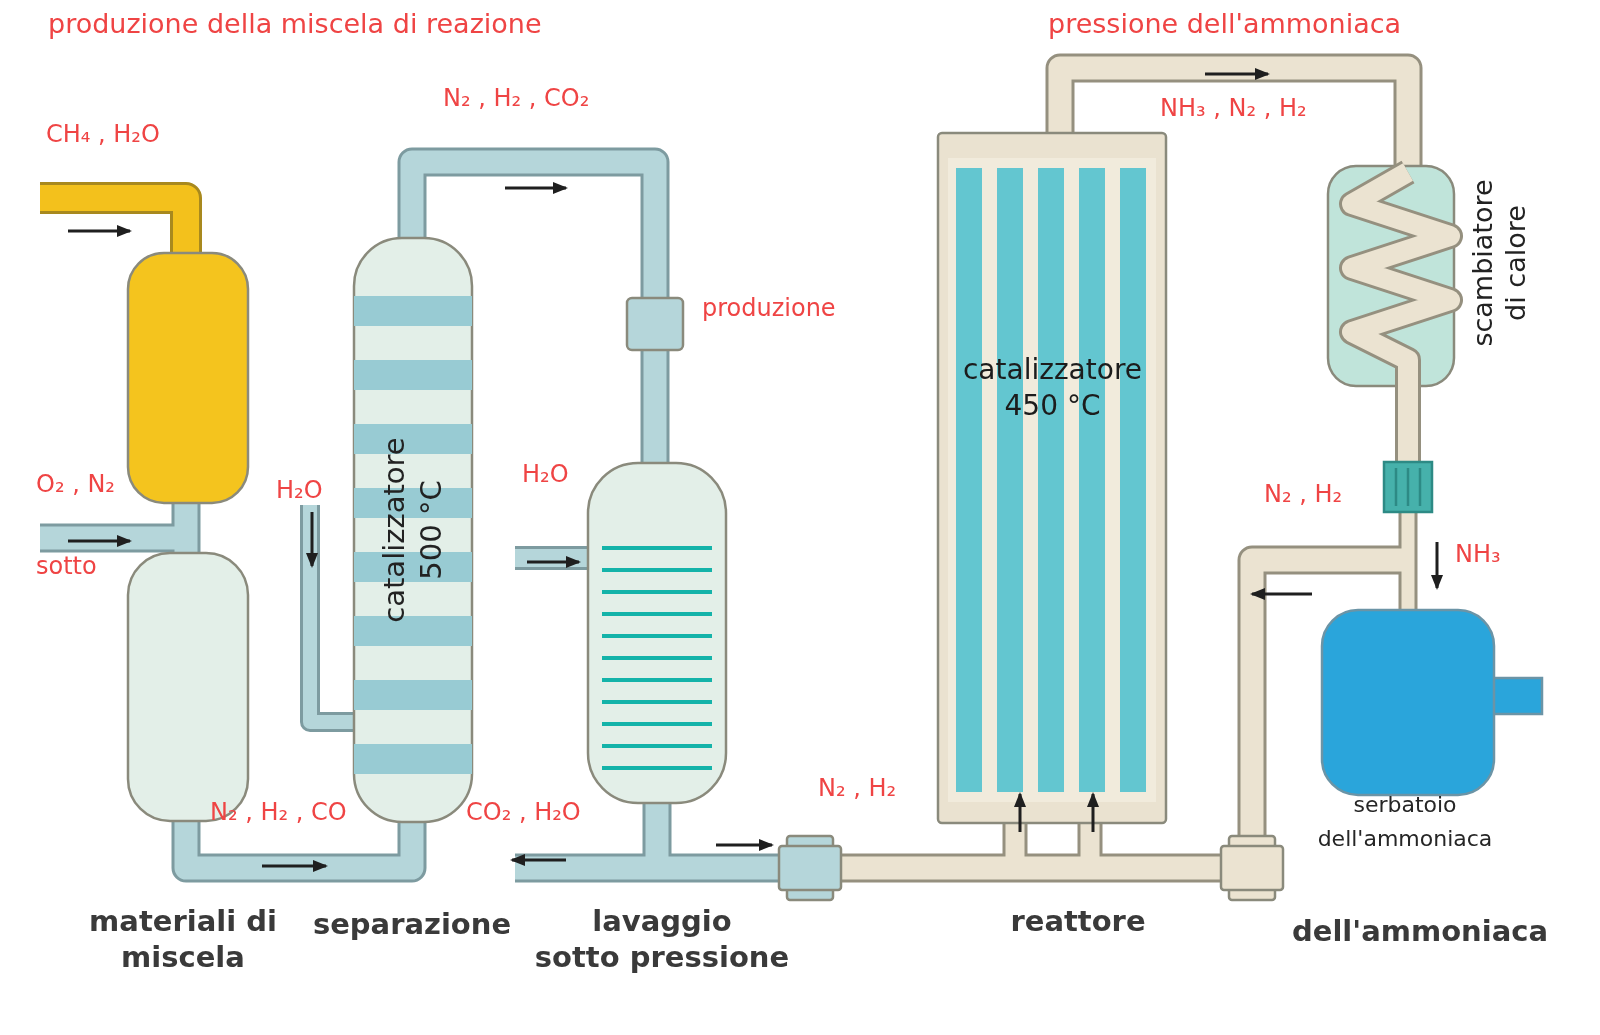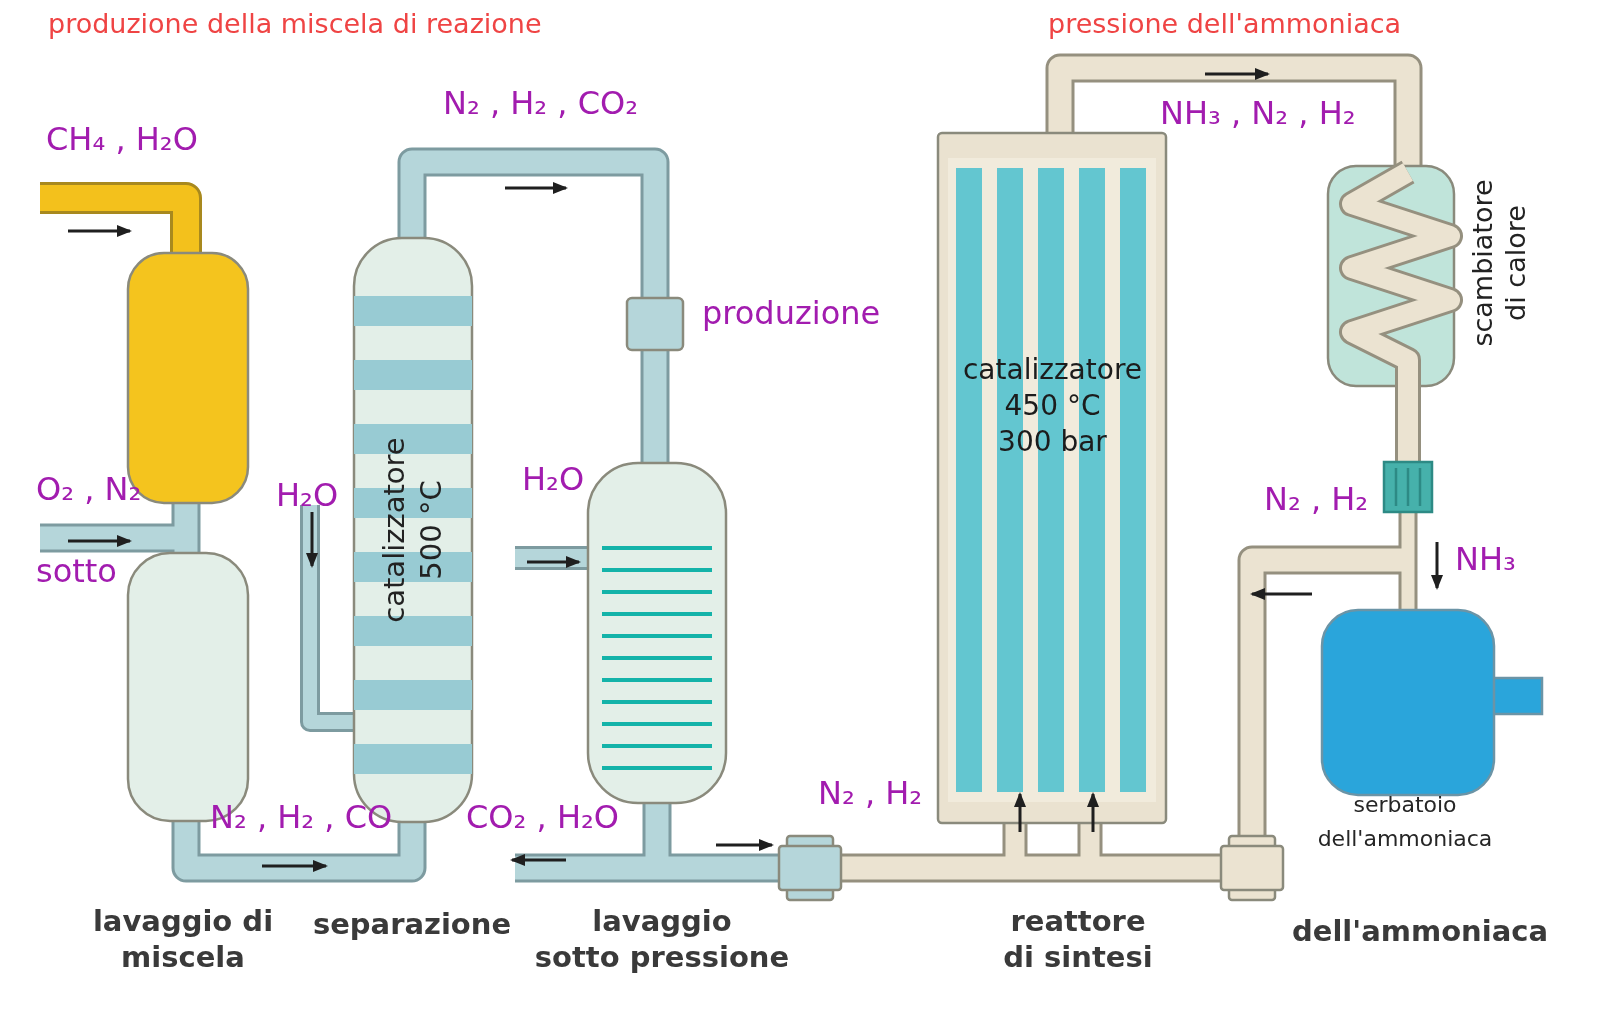--- a/index.html
+++ b/index.html
@@ -1,20 +1,20 @@
 <!DOCTYPE html>
 <html style="--pipe_teal: #b5d6da; --pipe_beige: #ebe3d1; --pipe_yellow: #f3c11c; --vessel_mint: #e3efe8; --vessel_yellow: #f4c41e; --converter_band: #98cbd3; --wash_line: #14b3a9; --reactor_body: #eae2d0; --reactor_stripe: #63c6d0; --hx_mint: #c0e4da; --valve_teal: #46b1ab; --tank_blue: #2aa5db;"><head>
 <meta charset="utf-8">
 <style>
   *{margin:0;padding:0;box-sizing:border-box}
   html,body{width:1600px;height:1035px;background:#ffffff;overflow:hidden}
   body{font-family:"DejaVu Sans","Liberation Sans",sans-serif;color:#262626;position:relative}
   #stage{position:absolute;left:0;top:0;width:1600px;height:1035px}
   #stage > svg{position:absolute;left:0;top:0}
-  .label{position:absolute;white-space:nowrap;font-size:32px;color:#a21caf}
+  .label{position:absolute;white-space:nowrap;font-size:24px;color:#ef4444}
   .title{font-size:27px;color:#ef4444}
   .seclabel{position:absolute;text-align:center;font-weight:bold;font-size:29px;line-height:36px;color:#3a3a3a}
   .tanklabel{position:absolute;text-align:center;font-size:22px;line-height:34px;color:#262626}
   .cat-label{position:absolute;text-align:center;font-size:28px;line-height:36px;color:#1c1c1c}
   .rot-wrap{position:absolute;display:flex;align-items:center;justify-content:center}
   .rot{transform:rotate(-90deg);text-align:center;white-space:nowrap;color:#222222}
   .rot.conv{font-size:29px;line-height:37px}
   .rot.hx{font-size:27px;line-height:33px}
   .pipe{fill:none;stroke-linejoin:round}
   .o-teal{stroke:#7d9ba0;stroke-width:29}
@@ -201,21 +201,20 @@
 <div class="label" style="left:210px;top:798px">N₂ , H₂ , CO</div>
 <div class="label" style="left:466px;top:798px">CO₂ , H₂O</div>
 <div class="label" style="left:818px;top:774px">N₂ , H₂</div>
 <div class="label" style="left:1160px;top:94px">NH₃ , N₂ , H₂</div>
 <div class="label" style="left:1264px;top:480px">N₂ , H₂</div>
 <div class="label" style="left:1455px;top:540px">NH₃</div>
 
 <div class="cat-label" style="left:945px;top:352px;width:215px">
   <div>catalizzatore</div>
   <div>450 °C</div>
-  <div>300 bar</div>
 </div>
 
 <div class="rot-wrap" style="left:354px;top:238px;width:118px;height:584px">
   <div class="rot conv">
     <div>catalizzatore</div>
     <div>500 °C</div>
   </div>
 </div>
 
 <div class="rot-wrap" style="left:1456px;top:145px;width:86px;height:235px">
@@ -224,31 +223,30 @@
     <div>di calore</div>
   </div>
 </div>
 
 <div class="tanklabel" style="left:1295px;top:788px;width:220px">
   <div>serbatoio</div>
   <div>dell'ammoniaca</div>
 </div>
 
 <div class="seclabel" style="left:83px;top:903px;width:200px">
-  <div>lavaggio di</div>
+  <div>materiali di</div>
   <div>miscela</div>
 </div>
 <div class="seclabel" style="left:312px;top:906px;width:200px">
   <div>separazione</div>
 </div>
 <div class="seclabel" style="left:527px;top:903px;width:270px">
   <div>lavaggio</div>
   <div>sotto pressione</div>
 </div>
 <div class="seclabel" style="left:973px;top:903px;width:210px">
   <div>reattore</div>
-  <div>di sintesi</div>
 </div>
 <div class="seclabel" style="left:1285px;top:913px;width:270px">
   <div>dell'ammoniaca</div>
 </div>
 
 </div>
 
 </body></html>

